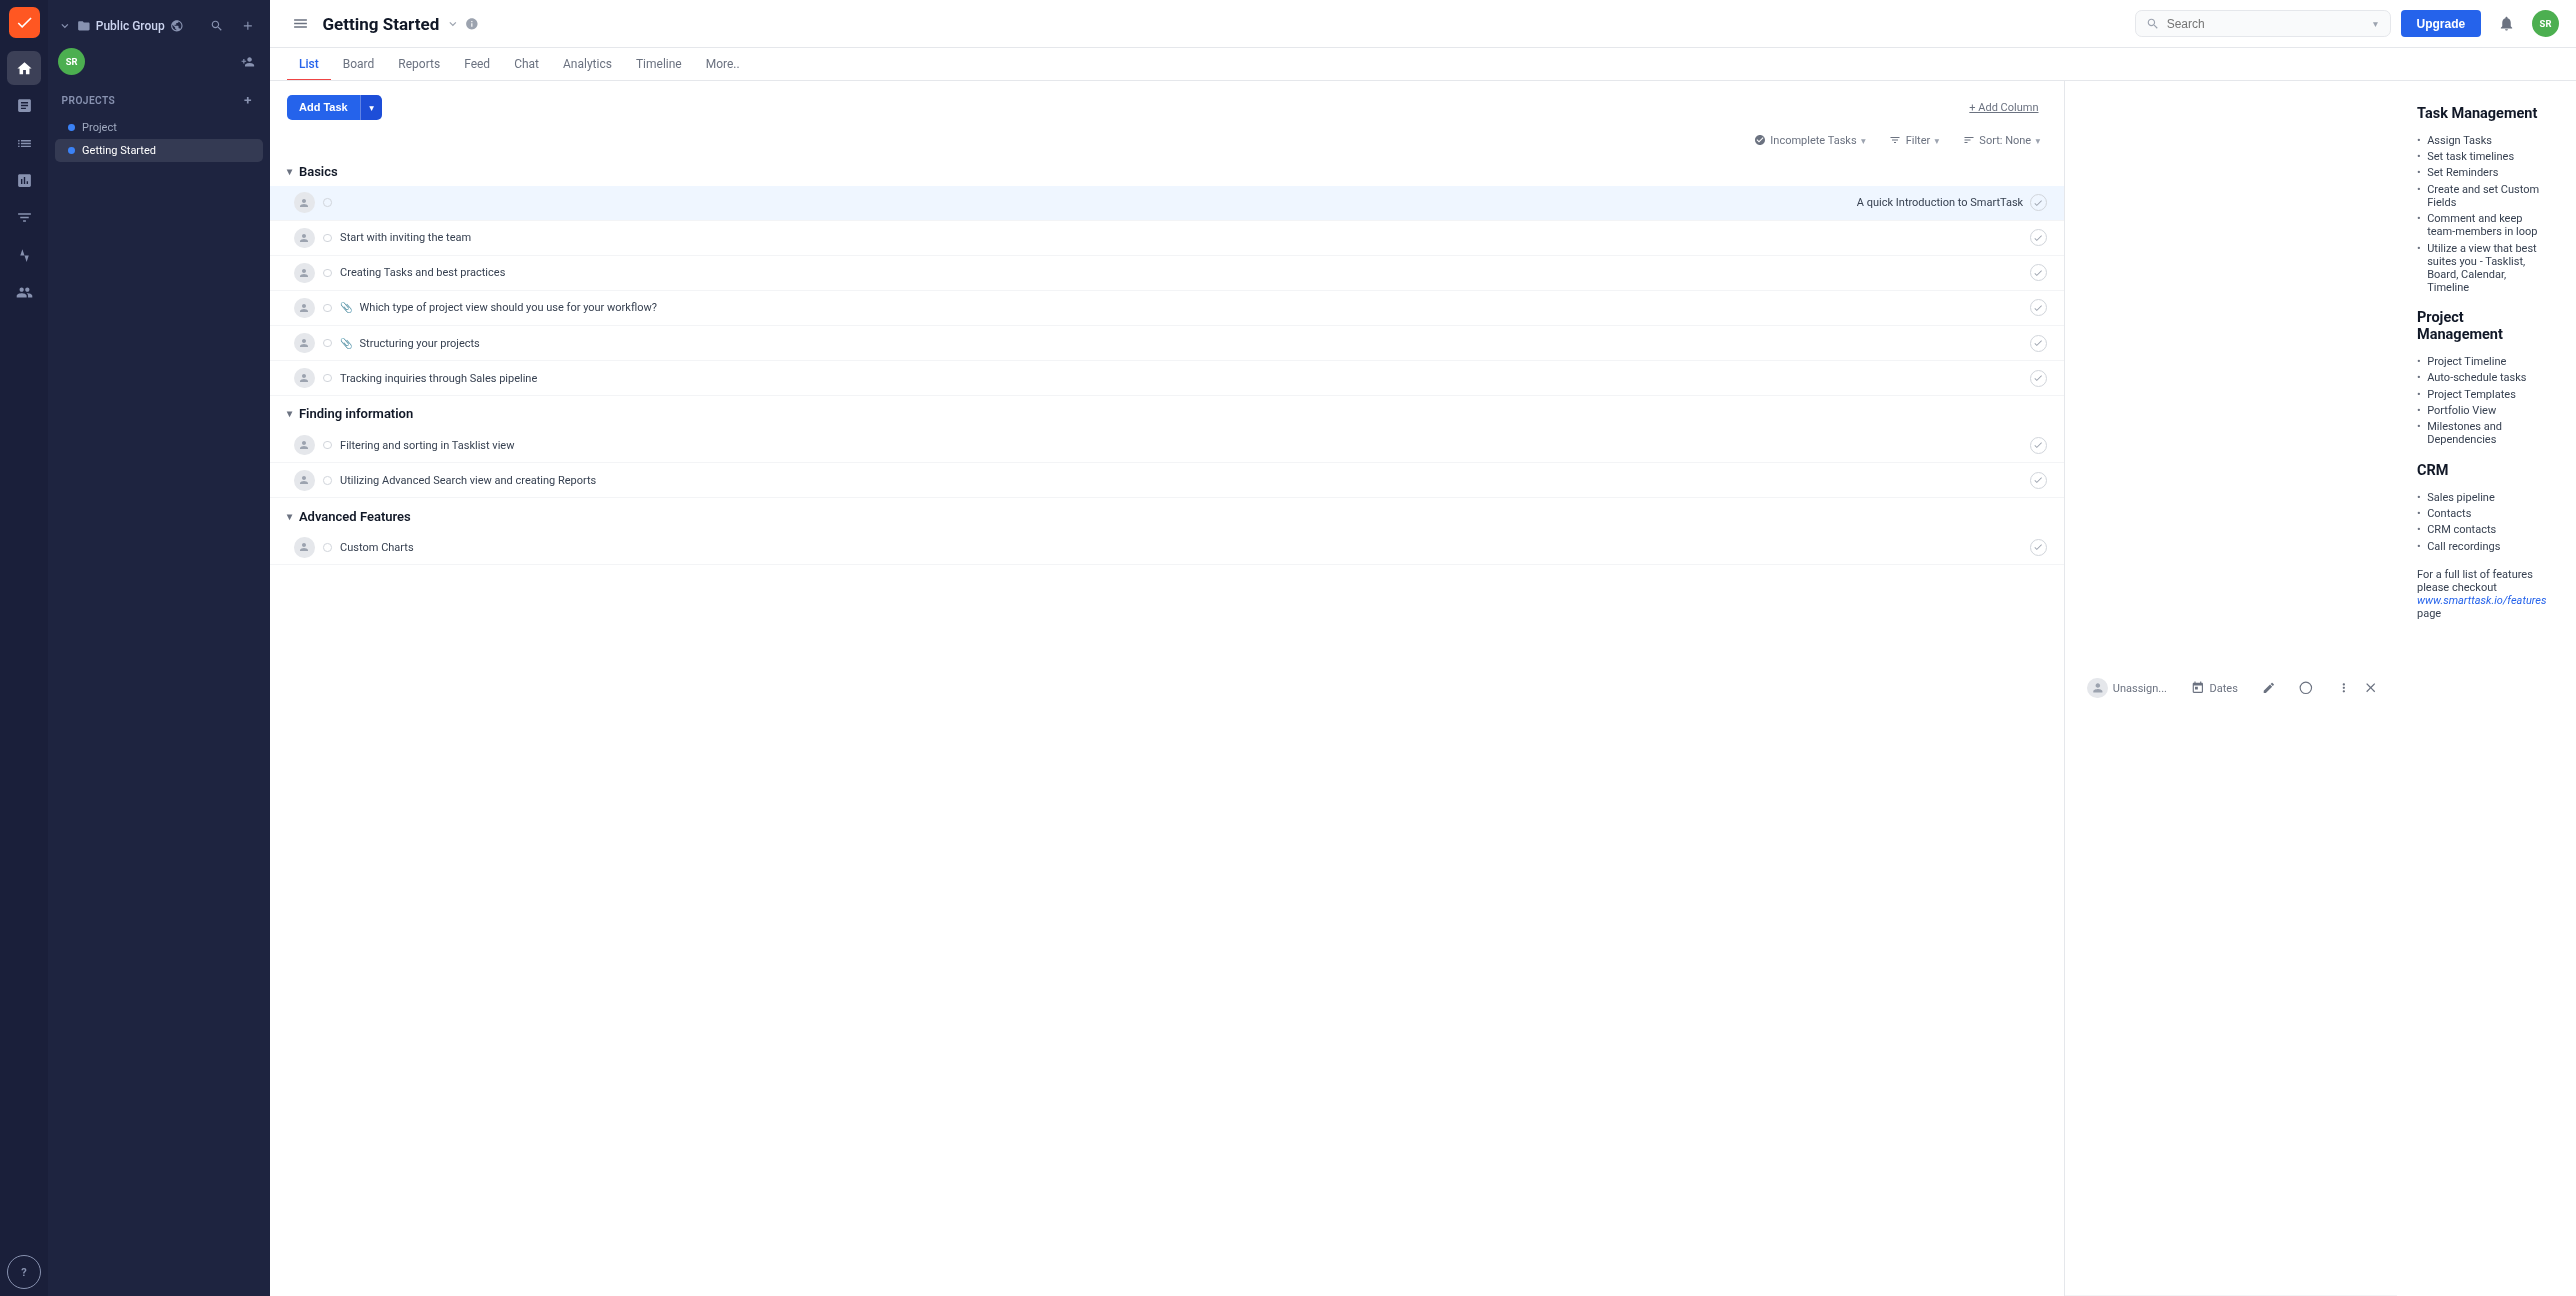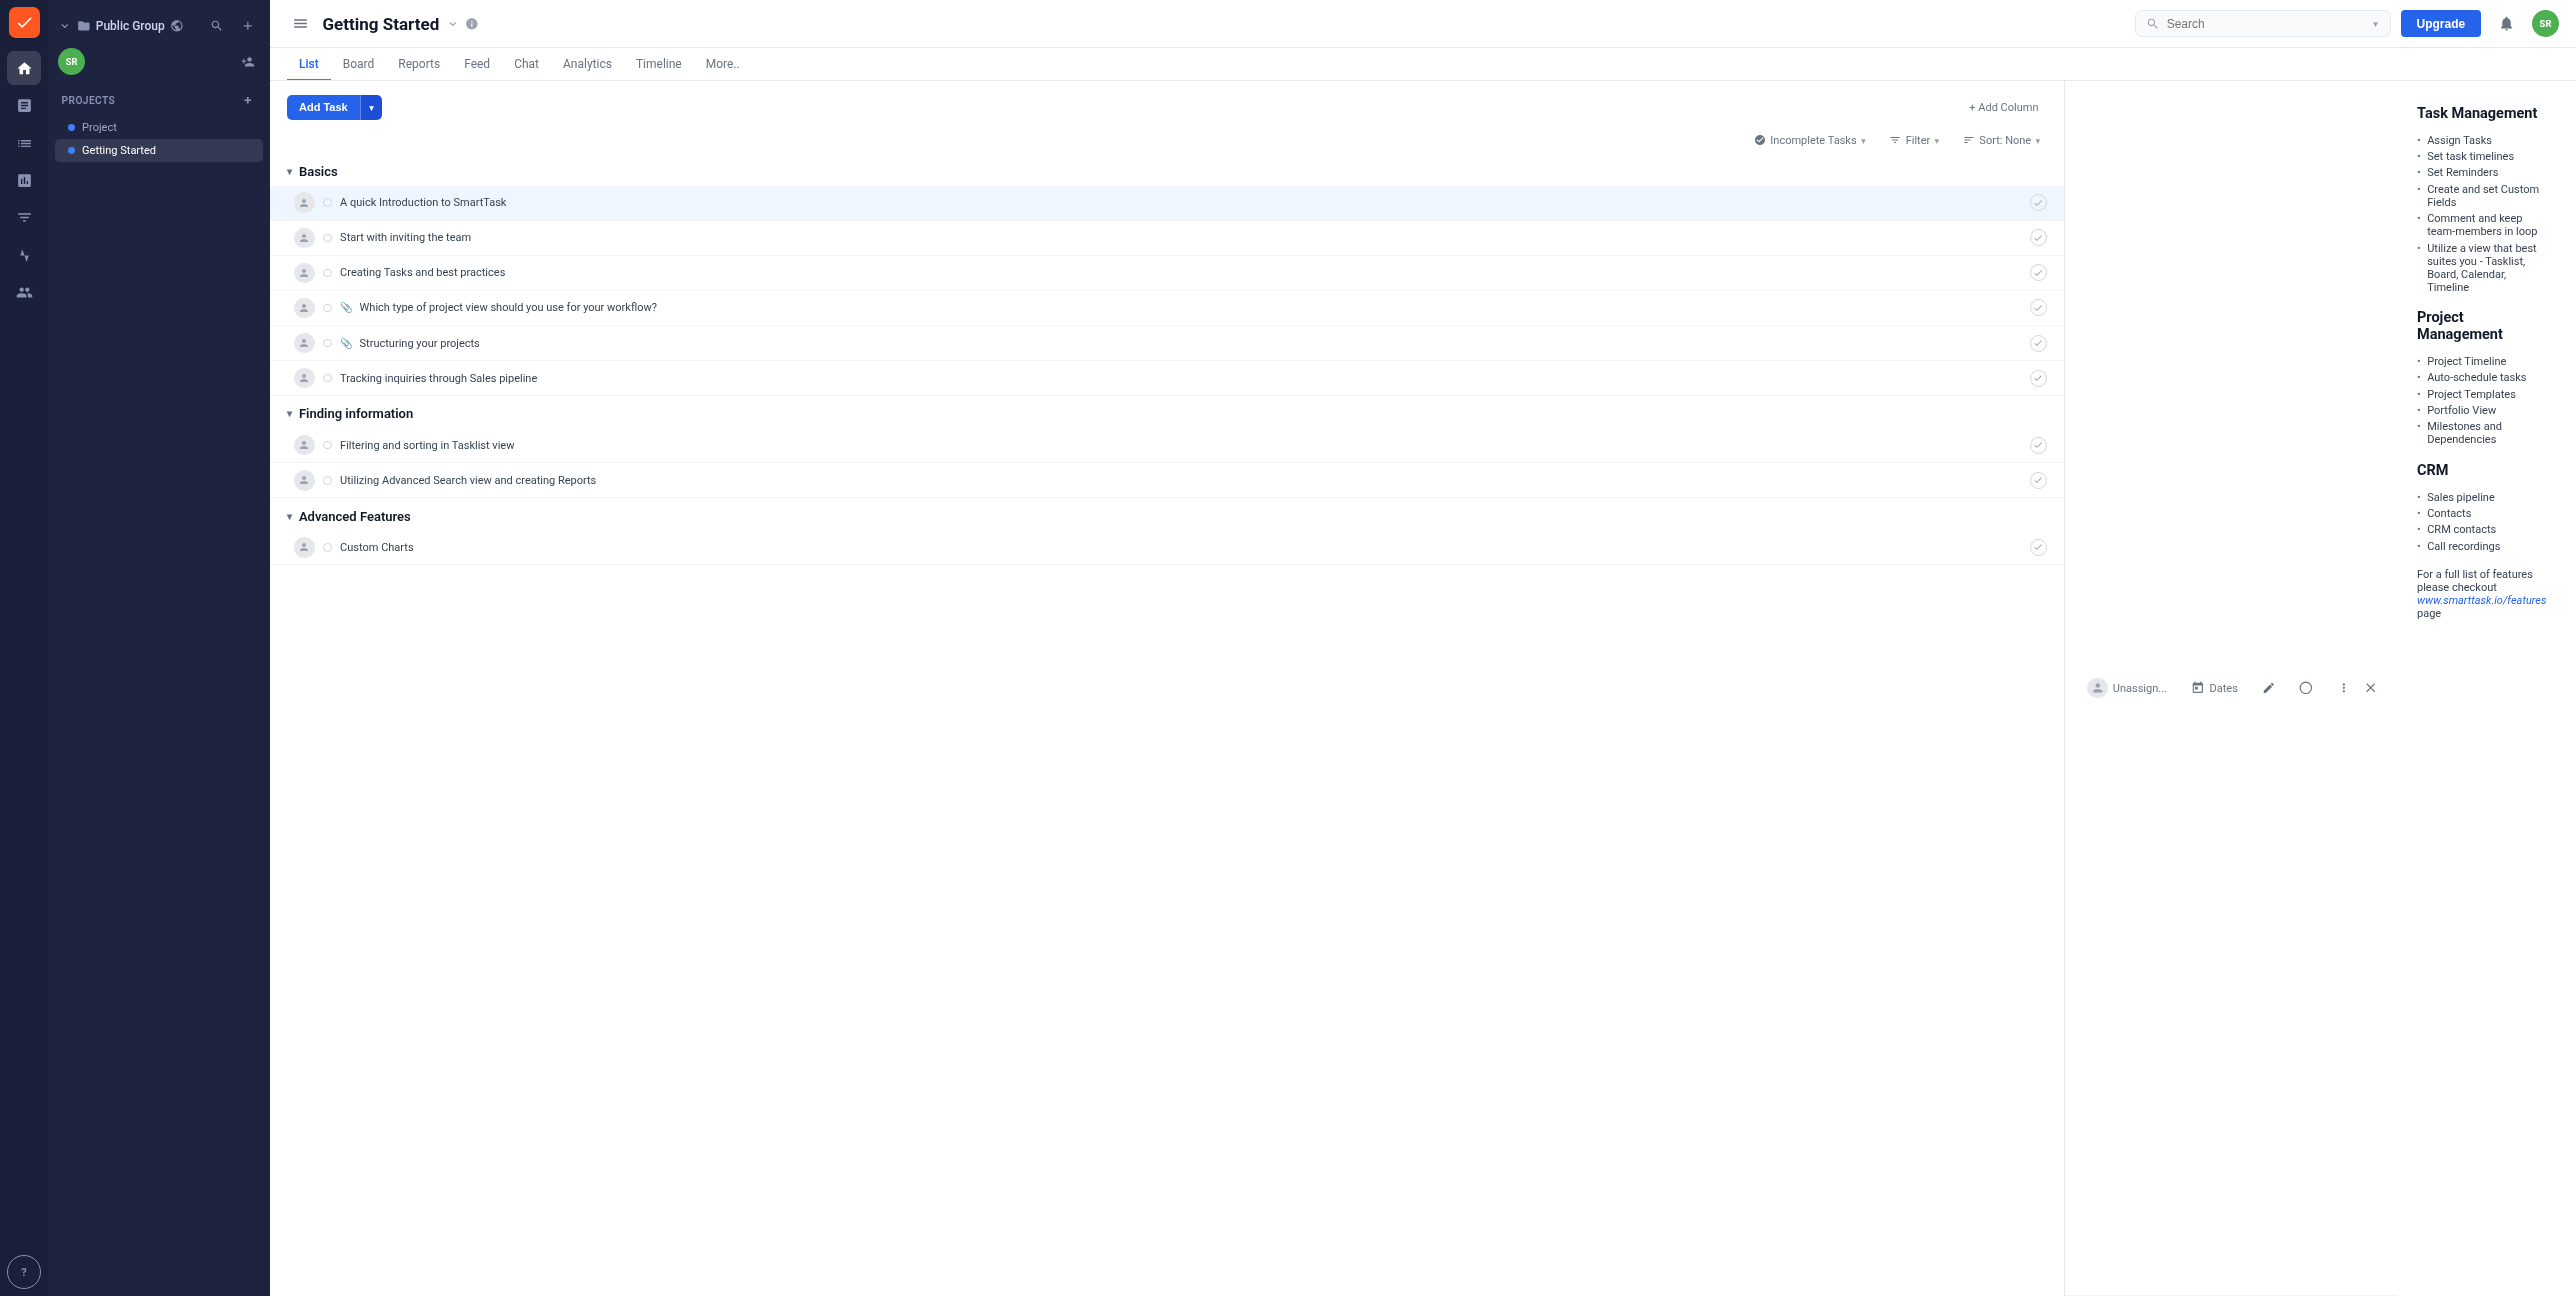--- a/index.html
+++ b/index.html
@@ -281,20 +281,21 @@
       border-left: 0.9px solid rgba(255,255,255,0.3);
     }
 
     .add-column-btn {
       display: flex; align-items: center; gap: 5.1px;
       color: #6b7280;
       font-size: 11px;
       cursor: pointer;
       padding: 5.1px 8.5px;
       border-radius: 5.1px;
+      text-decoration: underline;
     }
 
     .filter-bar {
       display: flex;
       align-items: center;
       justify-content: flex-end;
       gap: 10.2px;
       padding: 0 17px 6.8px;
     }
     .filter-btn {
@@ -321,21 +322,21 @@
 
     
     .task-row {
       display: flex;
       align-items: center;
       padding: 6.8px 17px 6.8px 24px;
       border-bottom: 0.9px solid #f3f4f6;
       cursor: pointer;
       gap: 6.8px;
     }
-    .task-row.selected { background: #eff6ff; }
+    .task-row.selected { background: #eff6ff; text-align: right; }
     .task-avatar {
       width: 20.5px; height: 20.5px;
       border-radius: 50%;
       background: #e5e7eb;
       flex-shrink: 0;
       display: flex; align-items: center; justify-content: center;
     }
     .task-avatar svg { width: 12px; height: 12px; color: #9ca3af; }
     .task-priority {
       width: 12px; height: 12px;

